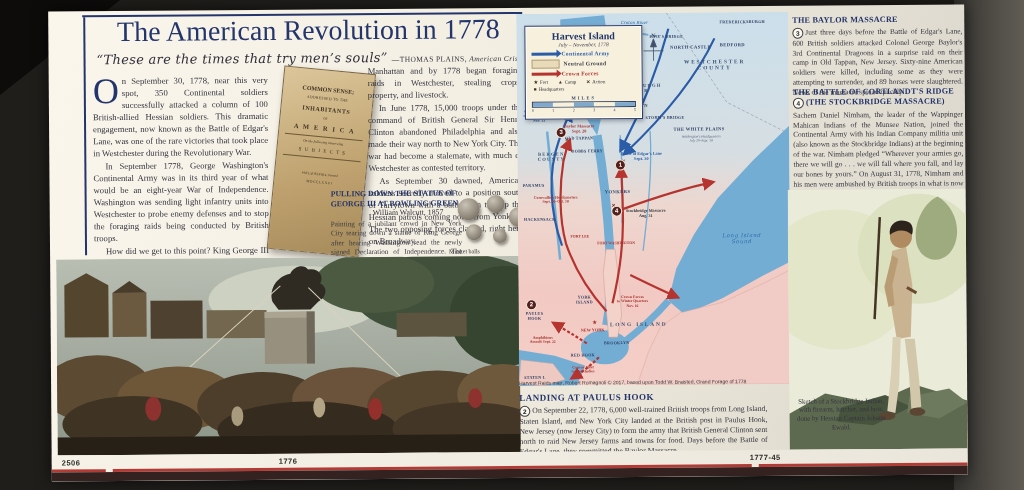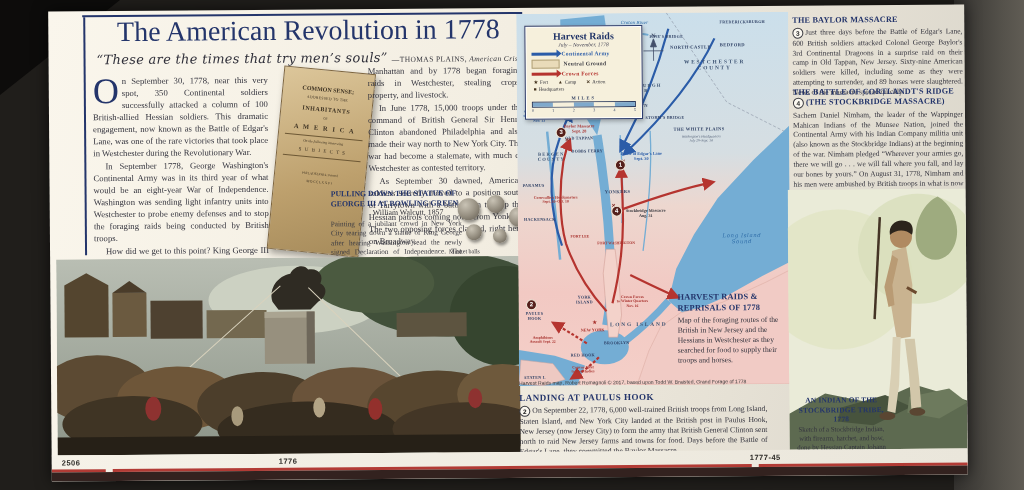--- a/index.html
+++ b/index.html
@@ -327,21 +327,21 @@
           <span class="mlabel place-sm" style="left: 16px; top: 362px;">STATEN I.</span>
         </div>
       <div id="map-markers">
           <div class="map-marker" style="left: 103px; top: 152px;">1</div>
           <div class="map-marker" style="left: 99px; top: 198px;">4</div>
           <div class="map-marker" style="left: 44px; top: 119px;">3</div>
           <div class="map-marker" style="left: 13px; top: 291px;">2</div>
         </div>
 
       <div class="legend">
-        <h3>Harvest Raids</h3>
+        <h3>Harvest Island</h3>
         <p class="sub">July – November, 1778</p>
         <div class="lrow">
           <span class="sw-arrow" style="background:#2b5ca8;border-left-color:#2b5ca8;color:#2b5ca8"></span>
           <span class="lab" style="color:#2b5ca8">Continental Army</span>
         </div>
         <div class="lrow">
           <span class="sw-box"></span>
           <span class="lab" style="color:#3c3c44">Neutral Ground</span>
         </div>
         <div class="lrow">
@@ -400,34 +400,29 @@
         <ellipse cx="98" cy="227" rx="8" ry="4" fill="#5a4632"></ellipse>
         <ellipse cx="128" cy="223" rx="8" ry="4" fill="#5a4632"></ellipse>
         <path d="M104,66 L96,98 L100,118 L106,116 L104,96 L110,70 Z" fill="#b99b74"></path>
         <circle cx="113" cy="48" r="11" fill="#b08a61"></circle>
         <path d="M102,46 C100,34 112,28 122,34 C126,38 125,44 124,46 C118,40 108,40 102,46" fill="#2c241c"></path>
         <line x1="92" y1="28" x2="86" y2="130" stroke="#443425" stroke-width="2.5"></line>
         <rect x="118" y="98" width="11" height="3" fill="#6b4a2f" transform="rotate(30 120 100)"></rect>
       </svg>
     </div>
 
-    <div class="harvest">
-      <div class="sec-h">HARVEST RAIDS &amp; REPRISALS OF 1778</div>
-      <div class="sec-b">Map of the foraging routes of the British in New Jersey and the Hessians in Westchester as they searched for food to supply their troops and horses.</div>
-    </div>
 
     <div class="credit">Harvest Raids map, Robert Romagnoli © 2017, based upon Todd W. Braisted, Grand Forage of 1778</div>
 
     <div class="paulus">
       <div class="sec-h">LANDING AT PAULUS HOOK</div>
       <div class="sec-b"><span class="numcirc">2</span><span>On September 22, 1778, 6,000 well-trained British troops from Long Island, Staten Island, and New York City landed at the British post in Paulus Hook, New Jersey (now Jersey City) to form the army that British General Clinton sent north to raid New Jersey farms and towns for food. Days before the Battle of Edgar's Lane, they committed the Baylor Massacre.</span></div>
     </div>
 
     <div class="indian-cap">
-      <div class="sec-h">AN INDIAN OF THE STOCKBRIDGE TRIBE, 1778</div>
       <div class="sec-b">Sketch of a Stockbridge Indian, with firearm, hatchet, and bow, done by Hessian Captain Johann Ewald.</div>
     </div>
 
     <div class="timeline" id="timeline">
         <span class="tl-year" style="left: 10px;">2506</span>
         <span class="tl-year" style="left: 227px;">1776</span>
         <span class="tl-year" style="left: 698px;">1777-45</span>
       </div>
     <div class="tl-seg" style="left:0;width:54px"></div>
     <div class="tl-seg" style="left:61px;width:639px"></div>

